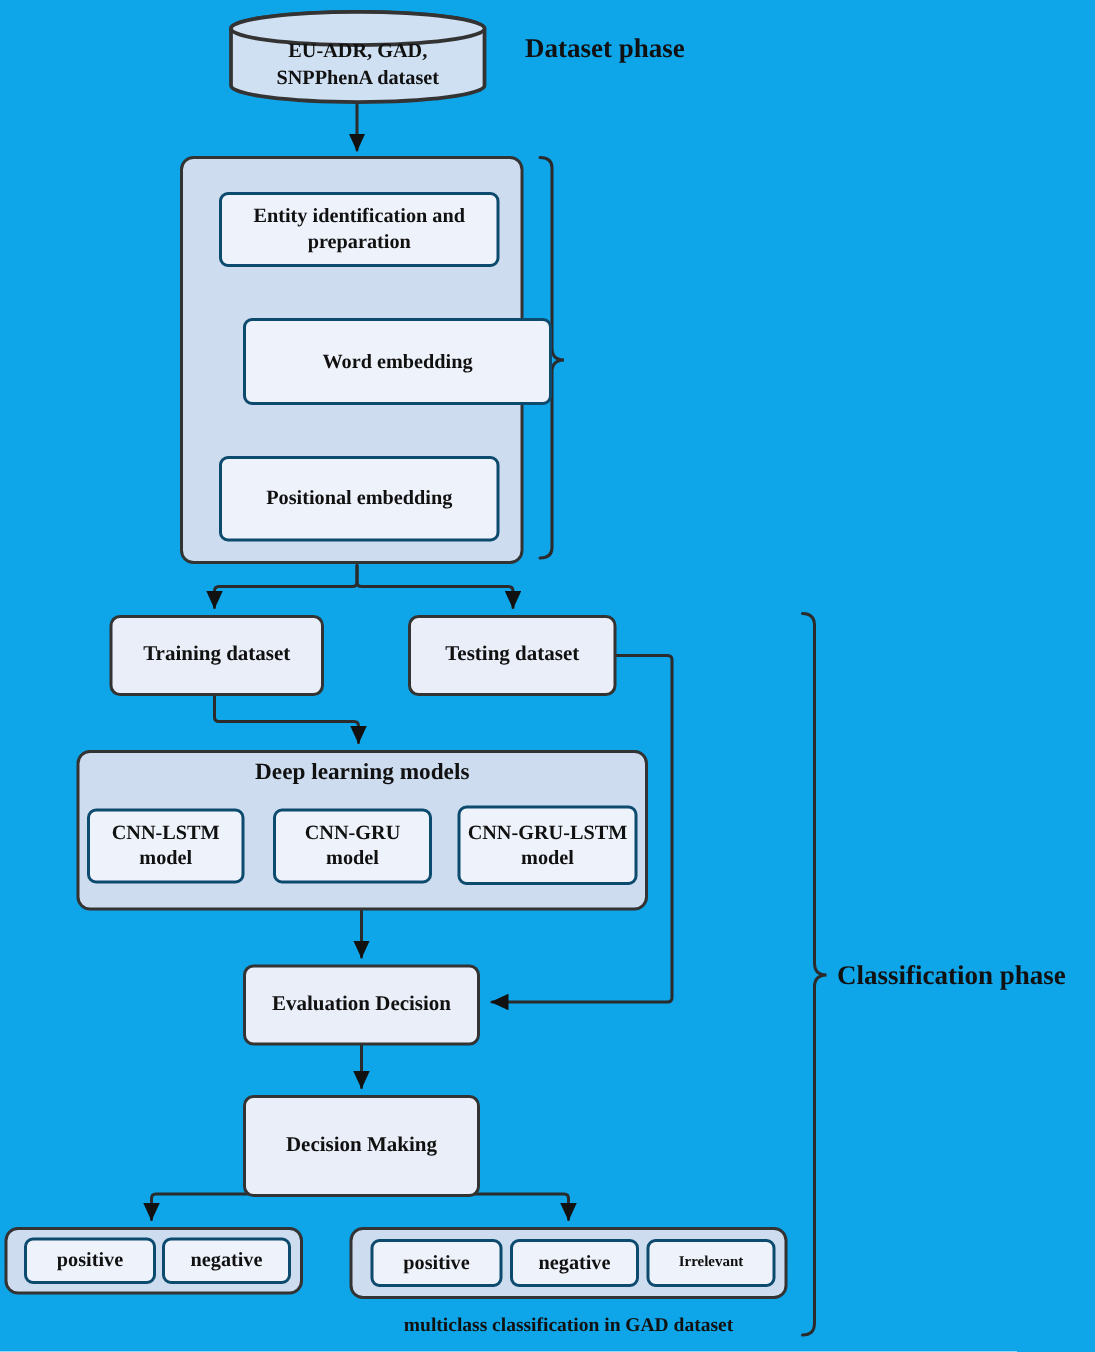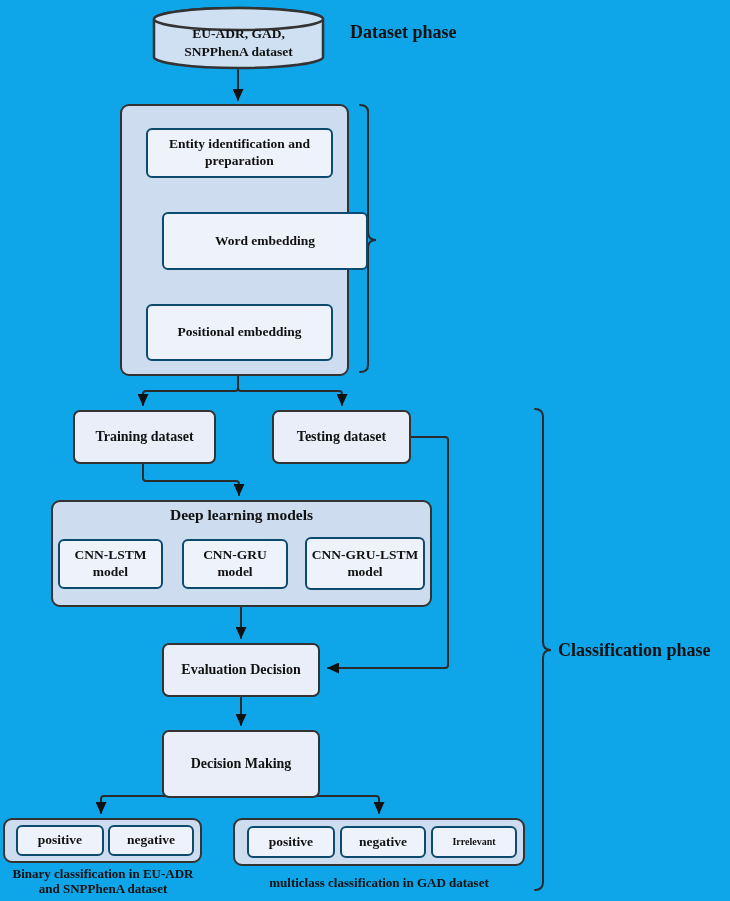--- a/index.html
+++ b/index.html
@@ -87,22 +87,20 @@
 model</div>
   <div class="node inner" style="left:305px;top:537px;width:120px;height:53px;">CNN-GRU-LSTM
 model</div>
 
   <div class="node" style="left:162px;top:643px;width:158px;height:54px;">Evaluation Decision</div>
   <div class="node" style="left:162px;top:730px;width:158px;height:68px;">Decision Making</div>
 
   <div class="container" style="left:3px;top:818px;width:199px;height:45px;"></div>
   <div class="node inner" style="left:16px;top:825px;width:88px;height:31px;">positive</div>
   <div class="node inner" style="left:108px;top:825px;width:86px;height:31px;">negative</div>
-  <div class="caption" style="left:0px;top:866px;width:206px;">Binary classification in EU-ADR
-and SNPPhenA dataset</div>
 
   <div class="container" style="left:233px;top:818px;width:292px;height:48px;"></div>
   <div class="node inner" style="left:247px;top:826px;width:88px;height:32px;">positive</div>
   <div class="node inner" style="left:340px;top:826px;width:86px;height:32px;">negative</div>
   <div class="node inner" style="left:431px;top:826px;width:86px;height:32px;font-size:10px;">Irrelevant</div>
   <div class="caption" style="left:233px;top:875px;width:292px;">multiclass classification in GAD dataset</div>
 
   <div class="phase-label" style="left:558px;top:639px;height:22px;">Classification phase</div>
 
 </div>

